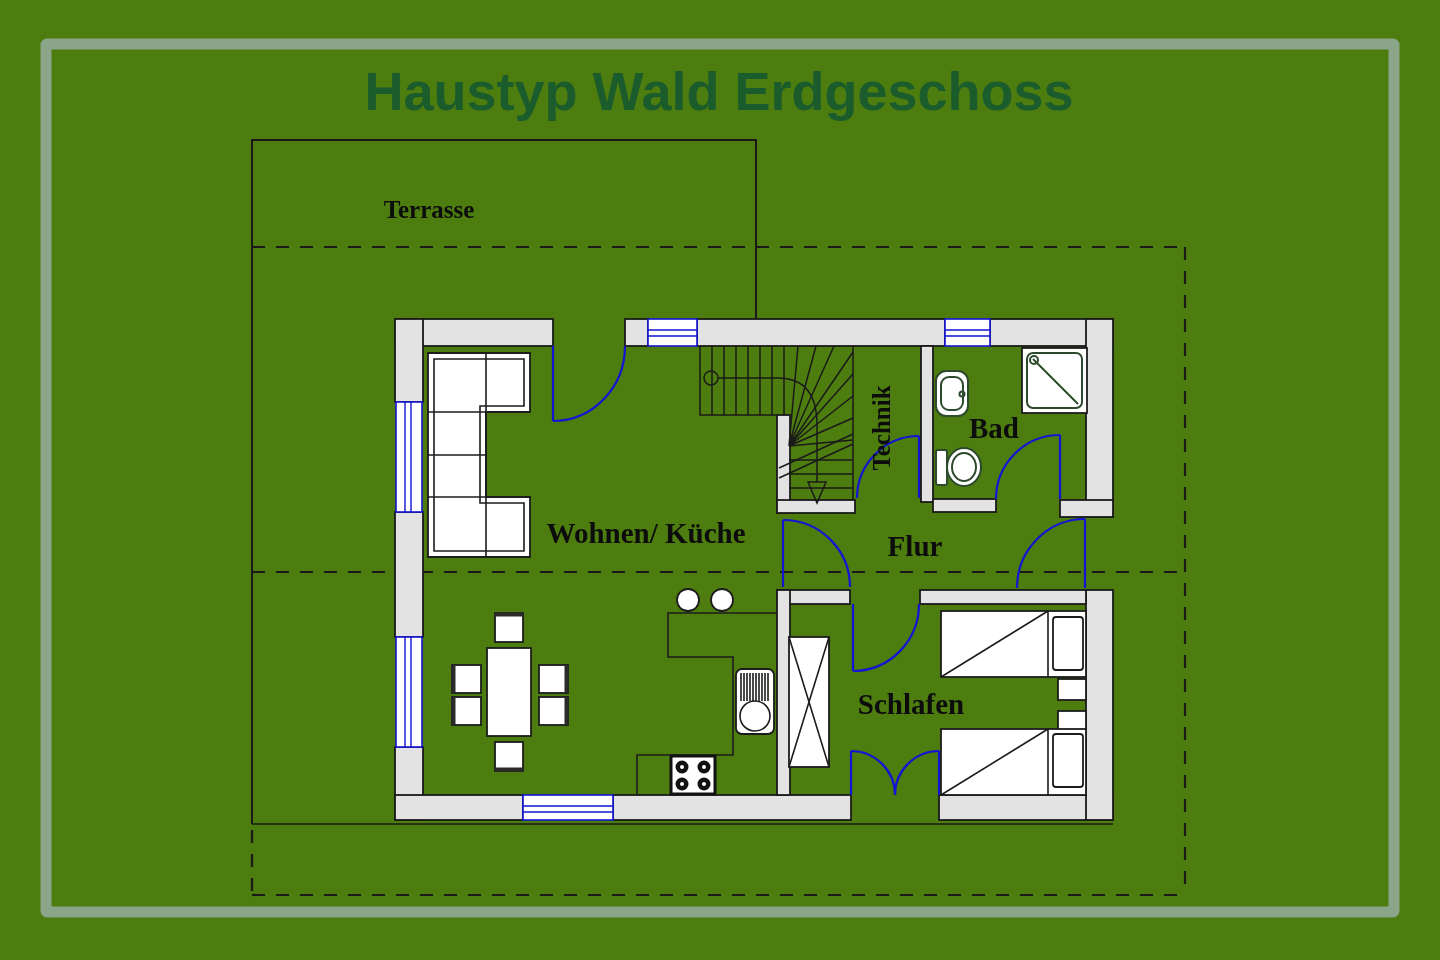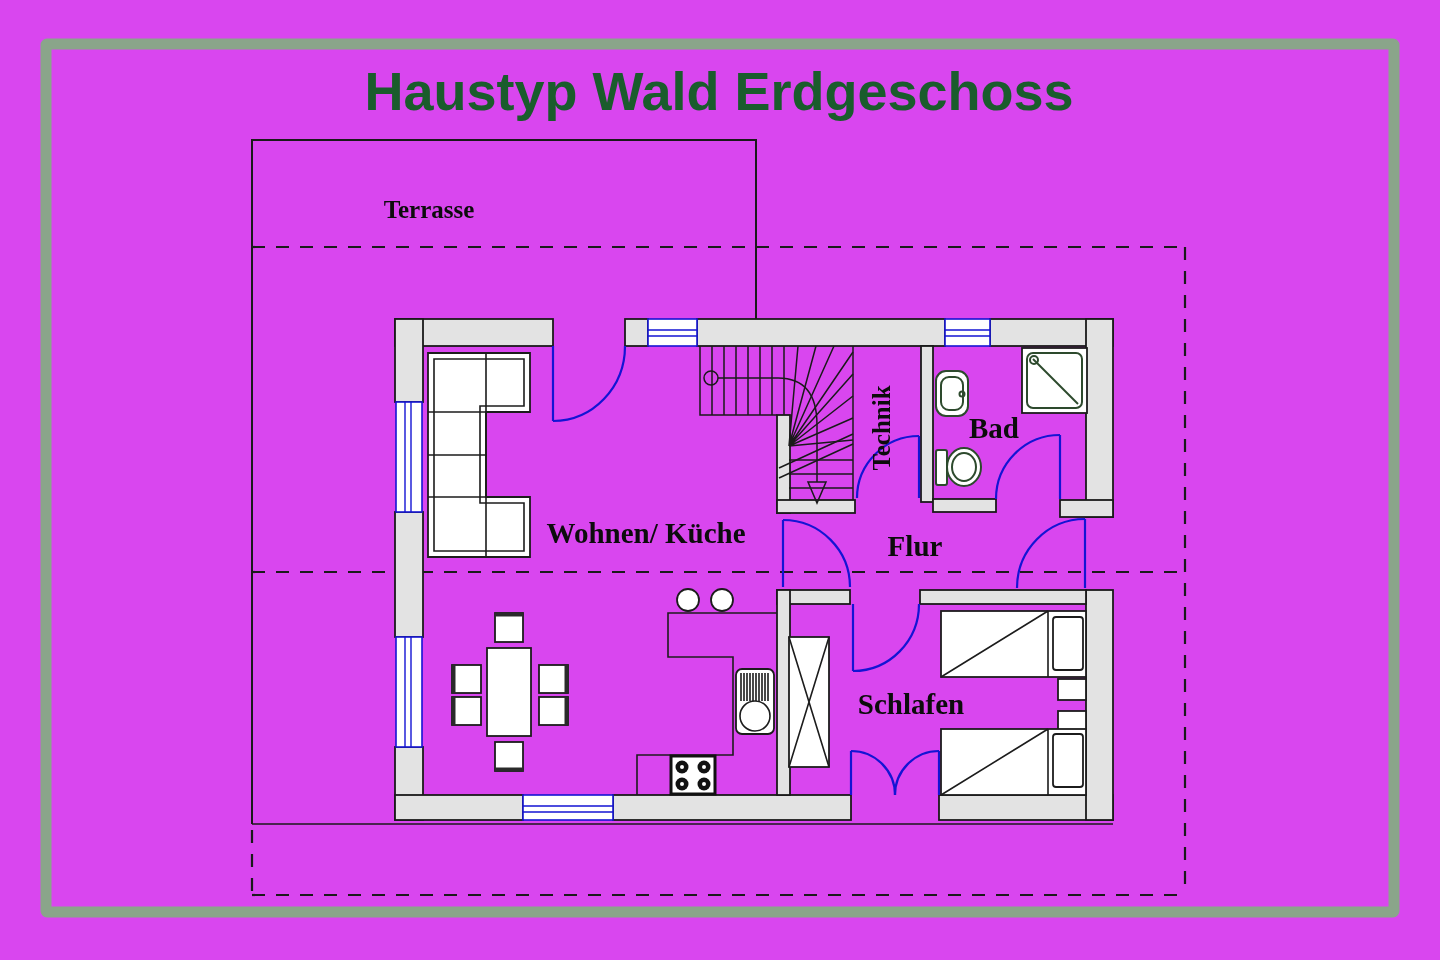--- a/index.html
+++ b/index.html
@@ -1,16 +1,16 @@
 <!DOCTYPE html>
 <html style="--c-frame: #8aa58a; --c-title: #1a5c2c; --c-walls: #e3e3e3; --c-lines: #1a1a1a; --c-openings: #1414d4; --c-fixtures: #2d4a2d;"><head>
 <meta charset="utf-8">
 <style>
   html,body{margin:0;padding:0;background:#fff;}
-  #canvas{position:relative;width:1440px;height:960px;background:#d946ef;overflow:hidden;
+  #canvas{position:relative;width:1440px;height:960px;background:#4d7c0f;overflow:hidden;
           font-family:"Liberation Sans",sans-serif;}
   svg{position:absolute;left:0;top:0;}
   .frame{fill:none;stroke:var(--c-frame,#8aa58a);stroke-width:11;}
   .title-text{font-family:"Liberation Sans",sans-serif;font-weight:bold;font-size:54px;
               fill:var(--c-title,#1a5c2c);text-anchor:middle;}
   .wall{fill:var(--c-walls,#e3e3e3);stroke:var(--c-lines,#1a1a1a);stroke-width:1.8;}
   .line{stroke:var(--c-lines,#1a1a1a);stroke-width:2;fill:none;}
   .thin{stroke:var(--c-lines,#1a1a1a);stroke-width:1.5;fill:none;}
   .dash{stroke:var(--c-lines,#1a1a1a);stroke-width:2.2;stroke-dasharray:13 11;fill:none;}
   .blue{stroke:var(--c-openings,#1414d4);stroke-width:2.2;fill:none;}

